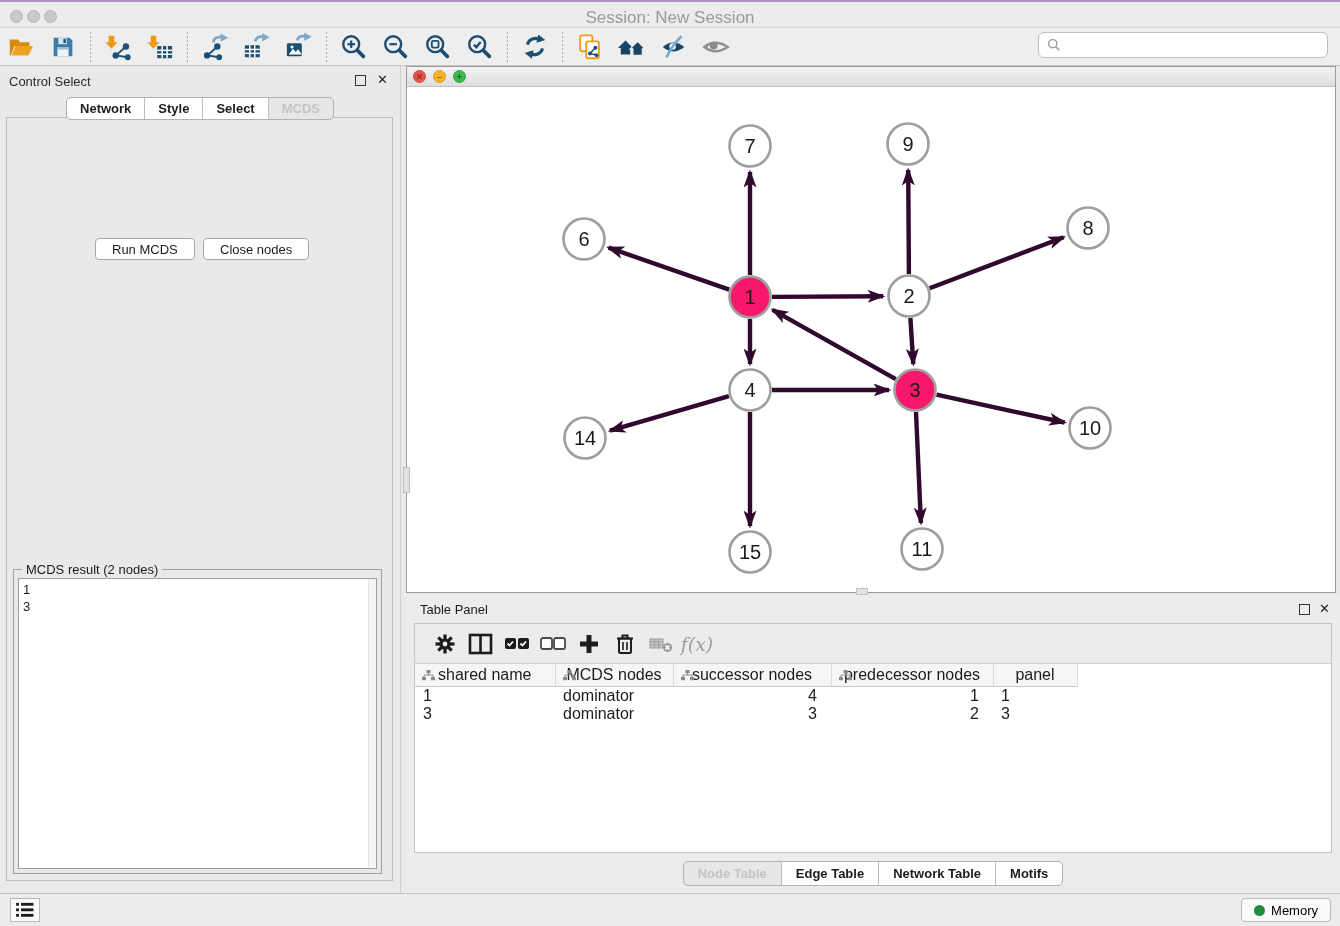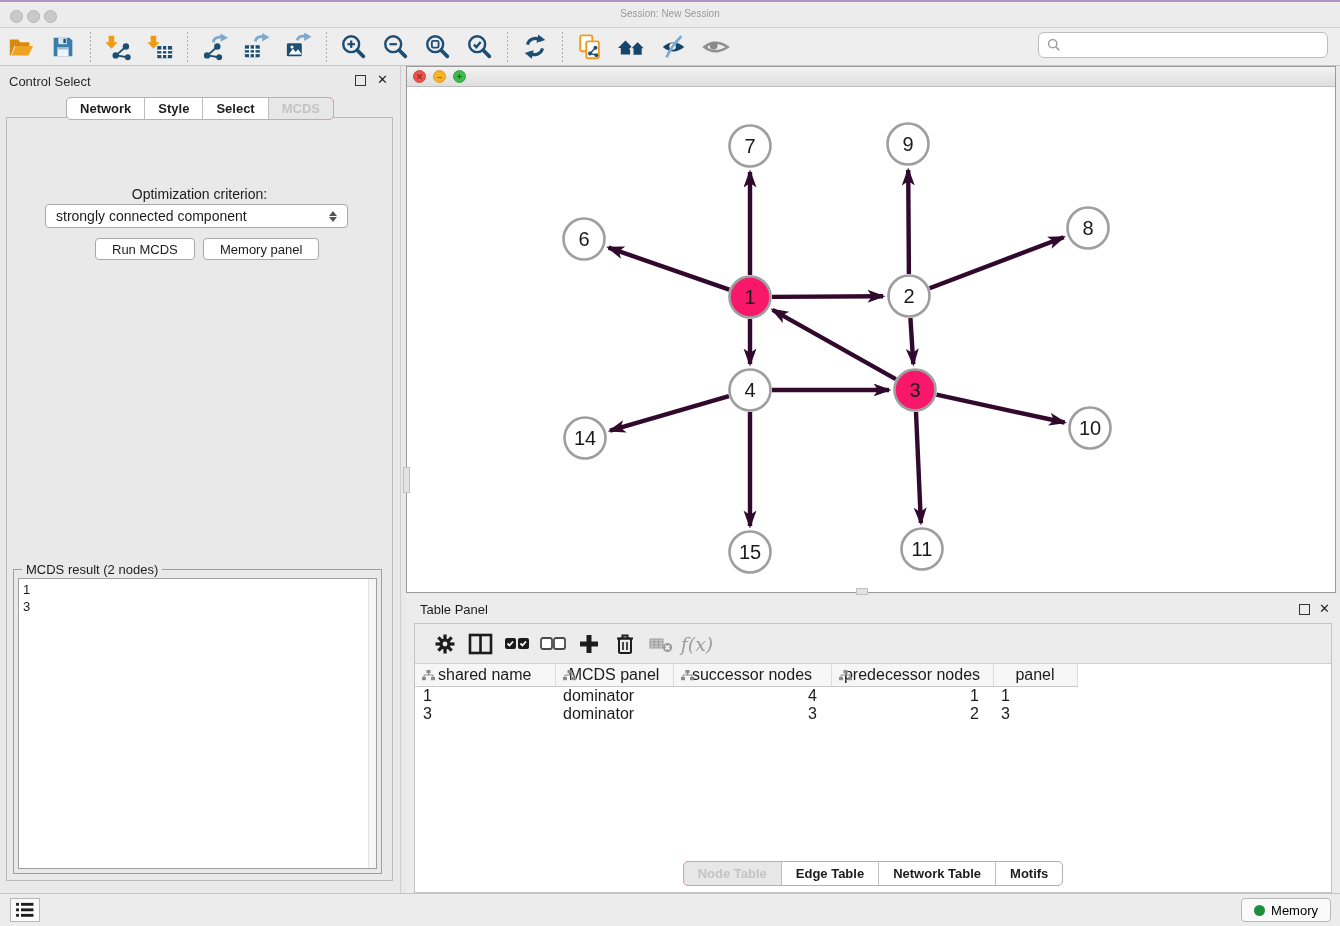--- a/index.html
+++ b/index.html
@@ -7,21 +7,21 @@
   body {
     font-family:"Liberation Sans","DejaVu Sans",sans-serif;
     background:#e9e9e9; position:relative; overflow:hidden; color:#1c1c1c;
   }
   
   #titlebar { position:absolute; left:0; top:0; width:1340px; height:28px;
     background:#ececec; border-top:2px solid #b292c6; border-bottom:1px solid #d2d2d2; }
   .tl-dot { position:absolute; top:8px; width:13px; height:13px; border-radius:50%;
     background:#c9c9c9; border:1px solid #b5b5b5; }
   #win-title { position:absolute; left:0; right:0; top:6px; text-align:center;
-    font-size:10px; color:#9a9a9a; }
+    font-size:17px; color:#9a9a9a; }
   
   #toolbar { position:absolute; left:0; top:28px; width:1340px; height:38px;
     background:#eeeeee; border-bottom:1px solid #c6c6c6; display:flex; align-items:center; }
   .tb-icon { width:34px; height:32px; display:flex; align-items:center; justify-content:center;
     margin:0 4px; }
   .tb-sep { width:1px; height:30px; margin:0 6px;
     background-image:linear-gradient(#adadad 40%, transparent 40%);
     background-size:1px 4px; }
   #search-box { position:absolute; right:12px; top:4px; width:290px; height:26px;
     background:#fff; border:1px solid #bdbdbd; border-radius:6px;
@@ -83,21 +83,21 @@
   #nw-grip { position:absolute; left:-4px; top:400px; width:7px; height:26px;
     background:#e2e2e2; border:1px solid #c0c0c0; }
   #nw-grip2 { position:absolute; left:449px; bottom:-3px; width:12px; height:7px;
     background:#e2e2e2; border:1px solid #c0c0c0; }
   
   #table-panel { position:absolute; left:406px; top:595px; width:934px; height:298px;
     background:#ececec; }
   #tp-header { position:relative; height:26px; }
   #tp-title { position:absolute; left:14px; top:7px; font-size:13px; }
   #tp-float { right:30px; } #tp-close { right:10px; }
-  #tp-box { position:absolute; left:8px; right:8px; top:28px; height:270px;
+  #tp-box { position:absolute; left:8px; right:8px; top:28px; height:230px;
     border:1px solid #c3c3c3; background:#fff; overflow:hidden; }
   #tp-toolbar { height:40px; background:#ececec; border-bottom:1px solid #d0d0d0;
     display:flex; align-items:center; padding-left:12px; }
   .tpt-icon { width:36px; height:30px; display:flex; align-items:center; justify-content:center; }
   .fx-label { font-family:"DejaVu Serif","Liberation Serif",serif; font-style:italic;
     font-size:19px; color:#9c9c9c; }
   #node-table { border-collapse:collapse; table-layout:fixed; width:100%; font-size:16px; }
   #node-table th { height:22px; background:#f6f6f6; border-right:1px solid #dcdcdc;
     border-bottom:1px solid #c9c9c9; font-weight:normal; position:relative; text-align:center; }
   #node-table th .hdr-icon { position:absolute; left:7px; top:6px; }
@@ -293,30 +293,22 @@
   </div>
   <div id="cp-tabs">
       <div class="seg" id="cp-tabbar">
         <span class="tab">Network</span>
         <span class="tab">Style</span>
         <span class="tab">Select</span>
         <span class="tab active">MCDS</span>
       </div>
     </div>
   <div id="cp-body">
-    <div id="opt-label">Optimization criterion:</div>
-    <div id="criterion-select">
-      <span>strongly connected component</span>
-      <span class="stepper">
-          <span class="tri-up"></span>
-          <span class="tri-down"></span>
-        </span>
-    </div>
     <button id="run-btn" class="cp-btn">Run MCDS</button>
-    <button id="closepanel-btn" class="cp-btn">Memory panel</button>
+    <button id="closepanel-btn" class="cp-btn">Close nodes</button>
     <div id="result-group">
       <span id="result-title">MCDS result (2 nodes)</span>
       <div id="result-text">1
 3</div>
       <div id="result-scrollbar"></div>
     </div>
   </div>
 </div>
 
 <div id="network-window">
@@ -487,21 +479,21 @@
                 </g>
                 <path d="M6.5 3v2M2 7V5h9v2" stroke="#8a8a8a" fill="none"></path>
               </svg><span>shared name</span></th>
             <th><svg class="hdr-icon" width="13" height="11" viewBox="0 0 13 11">
                 <g fill="#8a8a8a">
                   <rect x="4.5" y="0" width="4" height="3.2"></rect>
                   <rect x="0" y="7" width="4" height="3.2"></rect>
                   <rect x="9" y="7" width="4" height="3.2"></rect>
                 </g>
                 <path d="M6.5 3v2M2 7V5h9v2" stroke="#8a8a8a" fill="none"></path>
-              </svg><span>MCDS panel</span></th>
+              </svg><span>MCDS nodes</span></th>
             <th><svg class="hdr-icon" width="13" height="11" viewBox="0 0 13 11">
                 <g fill="#8a8a8a">
                   <rect x="4.5" y="0" width="4" height="3.2"></rect>
                   <rect x="0" y="7" width="4" height="3.2"></rect>
                   <rect x="9" y="7" width="4" height="3.2"></rect>
                 </g>
                 <path d="M6.5 3v2M2 7V5h9v2" stroke="#8a8a8a" fill="none"></path>
               </svg><span>successor nodes</span></th>
             <th><svg class="hdr-icon" width="13" height="11" viewBox="0 0 13 11">
                 <g fill="#8a8a8a">

